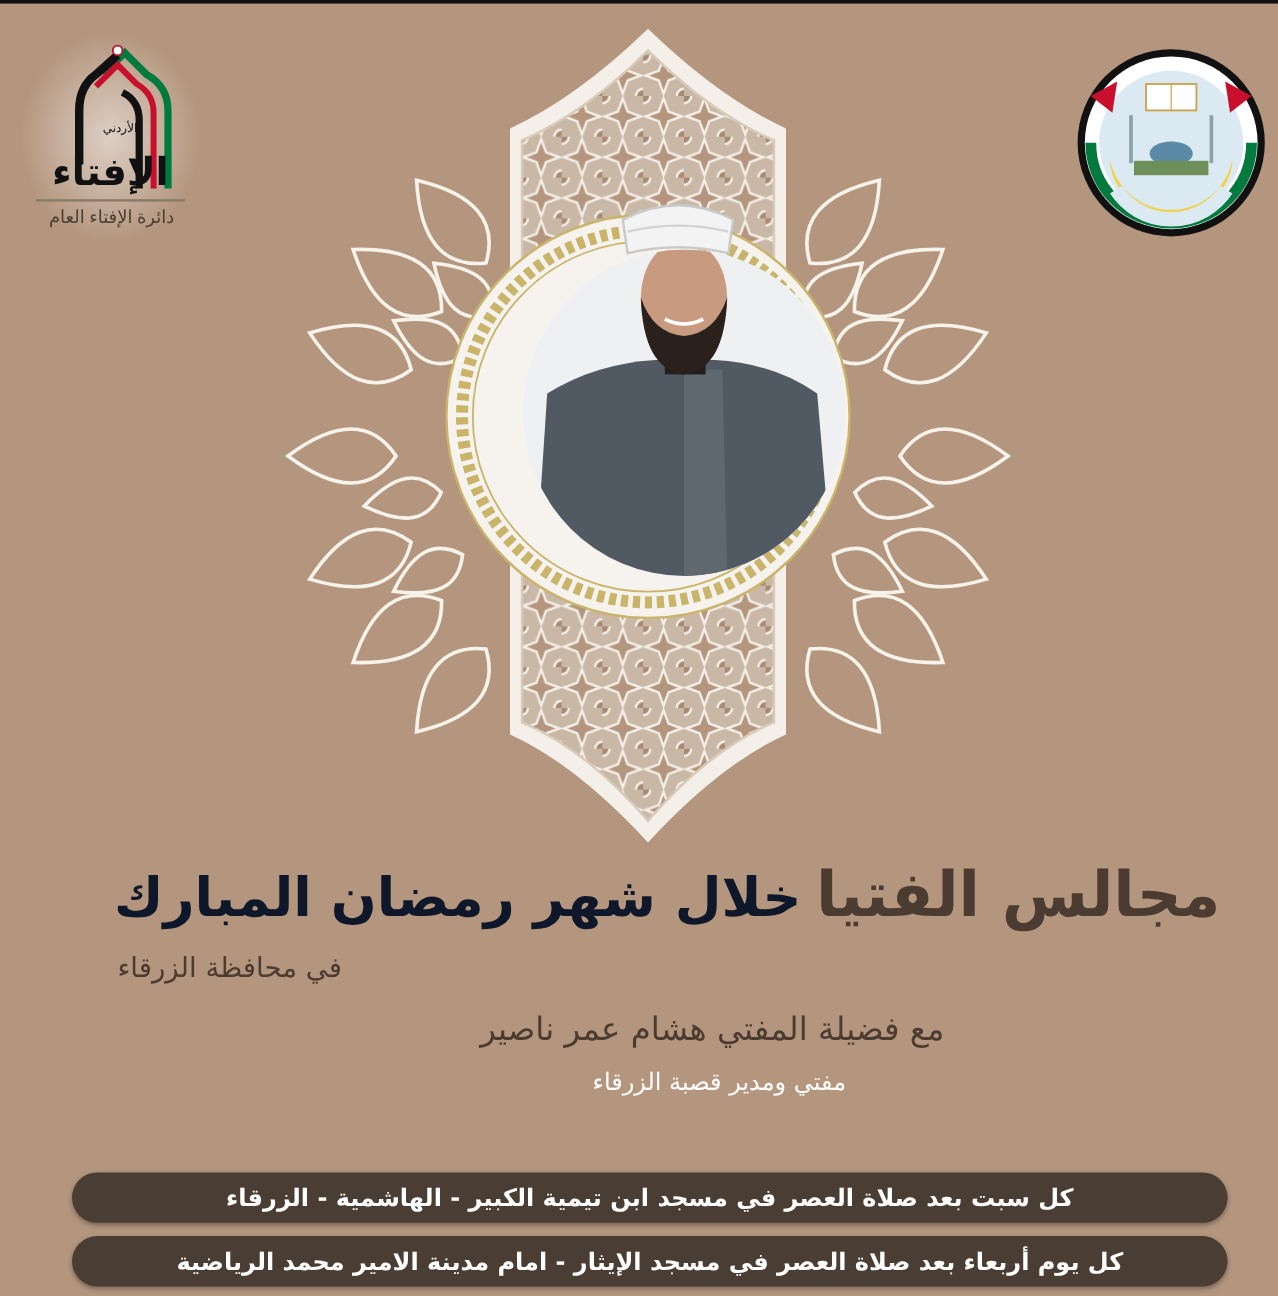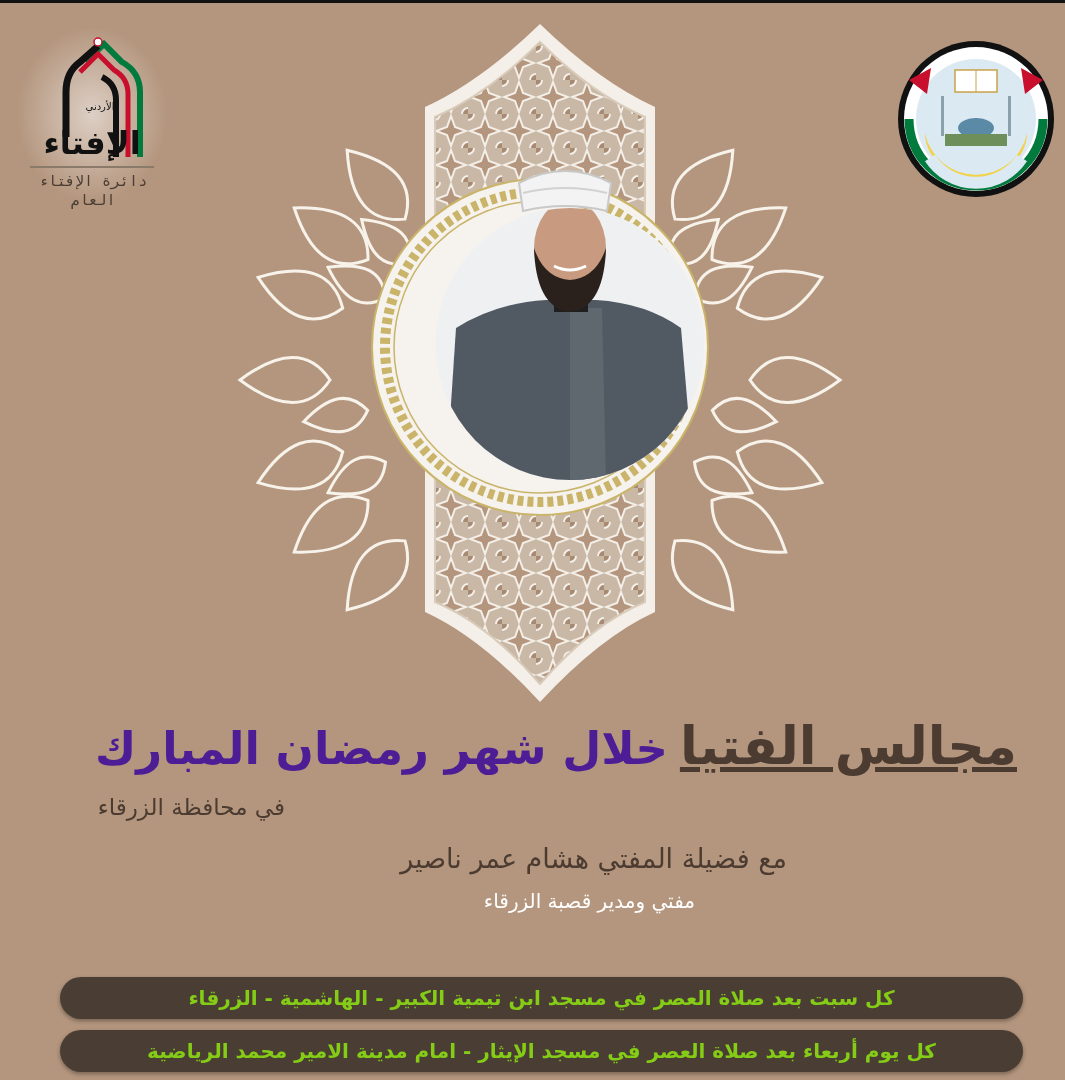--- a/index.html
+++ b/index.html
@@ -1,31 +1,31 @@
 <!DOCTYPE html>
 <html><head>
 <meta charset="utf-8">
 <style>
   html,body{margin:0;padding:0;}
   body{width:1065px;height:1080px;background:#b4967e;position:relative;overflow:hidden;font-family:"DejaVu Sans",sans-serif;}
   .topbar{position:absolute;left:0;top:0;width:1065px;height:3px;background:#111;}
   .logo-left{position:absolute;left:22px;top:32px;width:140px;height:165px;}
   .logo-left .glow{position:absolute;inset:-6px;border-radius:20px;background:radial-gradient(ellipse at center,rgba(255,255,255,.55),rgba(255,255,255,0) 70%);}
-  .logo-left .caption{position:absolute;left:6px;top:140px;width:130px;text-align:center;font-family:Liberation Mono, monospace;font-size:15px;color:#4a3d33;direction:rtl;}
+  .logo-left .caption{position:absolute;left:6px;top:140px;width:130px;text-align:center;font-family:Liberation Serif, serif;font-size:15px;color:#4a3d33;direction:rtl;}
   .logo-left .sep{position:absolute;left:8px;top:134px;width:124px;height:2px;background:#8a7a6a;}
   .logo-right{position:absolute;left:895px;top:38px;width:162px;height:162px;}
   .ornament{position:absolute;left:230px;top:12px;width:620px;height:700px;}
   .portrait{position:absolute;left:436px;top:208px;width:268px;height:272px;border-radius:50%;overflow:hidden;background:#eef0f2;}
   .title{position:absolute;top:716px;right:48px;direction:rtl;white-space:nowrap;font-family:"DejaVu Sans",sans-serif;font-weight:bold;}
-  .title .t1{font-size:52px;color:#4b3b30;text-decoration:underline;}
-  .title .t2{font-size:45px;color:#4c1d95;margin-right:12px;}
+  .title .t1{font-size:52px;color:#4b3b30;}
+  .title .t2{font-size:45px;color:#0f172a;margin-right:12px;}
   .subtitle{position:absolute;top:794px;right:780px;direction:rtl;font-size:23px;color:#4b3b30;white-space:nowrap;}
   .speaker{position:absolute;top:843px;right:278px;direction:rtl;font-size:27px;color:#4b3b30;white-space:nowrap;text-align:right;}
-  .role{position:absolute;top:889px;right:370px;direction:rtl;font-size:20px;color:#ffffff;white-space:nowrap;margin-left:20px;}
-  .pill{position:absolute;left:60px;width:963px;height:42px;border-radius:21px;background:#4a3e34;box-shadow:0 2px 4px rgba(0,0,0,.35);color:#84cc16;direction:rtl;font-size:20px;font-weight:bold;display:flex;align-items:center;justify-content:center;white-space:nowrap;}
+  .role{position:absolute;top:889px;right:360px;direction:rtl;font-size:20px;color:#ffffff;white-space:nowrap;margin-left:20px;}
+  .pill{position:absolute;left:60px;width:963px;height:42px;border-radius:21px;background:#4a3e34;box-shadow:0 2px 4px rgba(0,0,0,.35);color:#ffffff;direction:rtl;font-size:20px;font-weight:bold;display:flex;align-items:center;justify-content:center;white-space:nowrap;}
   .pill.p1{top:977px;}
   .pill.p2{top:1030px;}
 </style>
 </head>
 <body>
 
 <div class="topbar"></div>
 
 <div class="logo-left">
   <div class="glow"></div>

